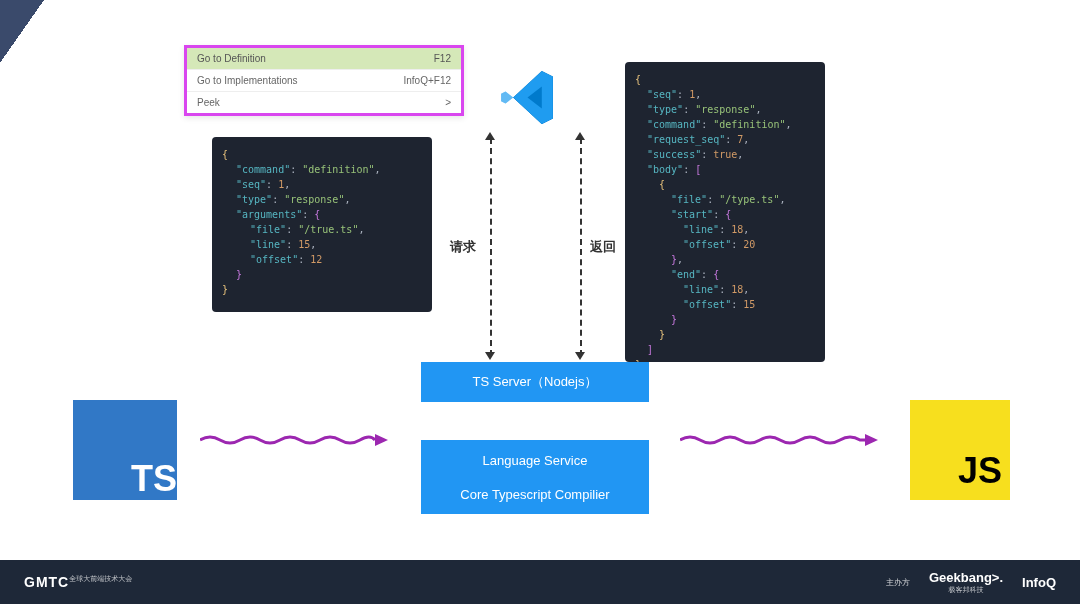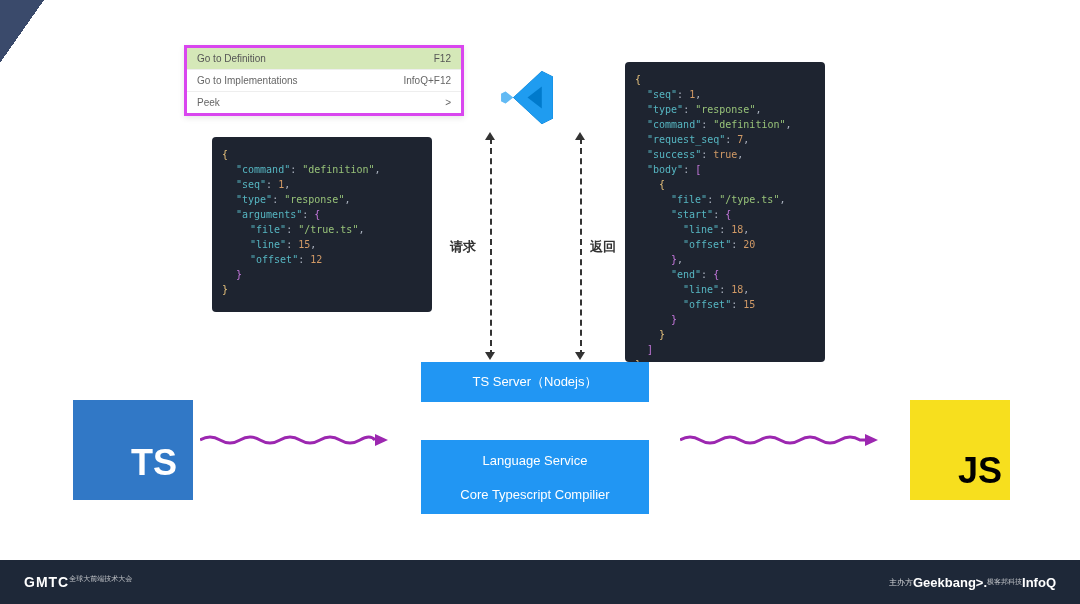--- a/index.html
+++ b/index.html
@@ -16,31 +16,31 @@
 .k-teal{color:#56b6c2}.k-str{color:#98c379}.k-num{color:#d19a66}.k-bool{color:#d19a66}.brace{color:#e5c07b}.bracket{color:#c678dd}
 .arrow-dash{position:absolute;border-left:2px dashed #333;width:0}
 .arrow-dash.req{top:138px;left:490px;height:218px}
 .arrow-dash.res{top:138px;left:580px;height:218px}
 .arrow-head-up{position:absolute;width:0;height:0;border-left:5px solid transparent;border-right:5px solid transparent;border-bottom:8px solid #333}
 .arrow-head-down{position:absolute;width:0;height:0;border-left:5px solid transparent;border-right:5px solid transparent;border-top:8px solid #333}
 .label-req{position:absolute;top:238px;left:450px;font-size:13px;font-weight:bold;color:#333}
 .label-res{position:absolute;top:238px;left:590px;font-size:13px;font-weight:bold;color:#333}
 .blue-box{position:absolute;left:421px;width:228px;height:40px;background:#2196f3;color:#fff;display:flex;align-items:center;justify-content:center;font-size:13px}
 .blue-box.b1{top:362px}.blue-box.b2{top:440px}.blue-box.b3{top:474px}
-.ts-logo{position:absolute;top:400px;left:73px;width:120px;height:100px;background:#3178c6;color:#fff;display:flex;align-items:flex-end;justify-content:flex-end;font-size:36px;font-weight:bold;padding:16px}
+.ts-logo{position:absolute;top:400px;left:73px;width:104px;height:100px;background:#3178c6;color:#fff;display:flex;align-items:flex-end;justify-content:flex-end;font-size:36px;font-weight:bold;padding:0}
 .js-logo{position:absolute;top:400px;left:910px;width:100px;height:100px;background:#f7df1e;color:#000;display:flex;align-items:flex-end;justify-content:flex-end;font-size:36px;font-weight:bold;padding:8px}
 .squiggle{position:absolute;top:432px;height:16px}
 .squiggle.s1{left:200px;width:190px}
 .squiggle.s2{left:680px;width:200px}
 .squiggle svg{width:100%;height:100%}
 .footer{position:absolute;bottom:0;left:0;right:0;height:44px;background:#1e2838;color:#fff;display:flex;align-items:center;justify-content:space-between;padding:0 24px;font-size:11px}
 .footer-left{display:flex;flex-direction:row}
 .footer-left .main{font-size:14px;font-weight:bold;letter-spacing:1px}
 .footer-left .sub{font-size:7px;opacity:.7}
-.footer-right{display:flex;align-items:center;gap:0}
+.footer-right{display:flex;align-items:center;gap:19px}
 .footer-right .small{font-size:8px;opacity:.8}
 .footer-right .brand{font-size:13px;font-weight:bold}
 .footer-right .sub2{font-size:7px;opacity:.7}
 </style>
 </head>
 <body>
 
 <div class="corner-tri"></div>
 
 <div class="context-menu">
@@ -133,19 +133,19 @@
     </svg>
 </div>
 
 <div class="footer">
   <div class="footer-left">
     <span class="main">GMTC</span>
     <span class="sub">全球大前端技术大会</span>
   </div>
   <div class="footer-right">
     <span class="small">主办方</span>
-    <div style="display:flex;align-items:center">
+    <div style="display:flex;flex-direction:column;align-items:center">
       <span class="brand">Geekbang&gt;.</span>
       <span class="sub2">极客邦科技</span>
     </div>
     <span class="brand">InfoQ</span>
   </div>
 </div>
 
 </body></html>

